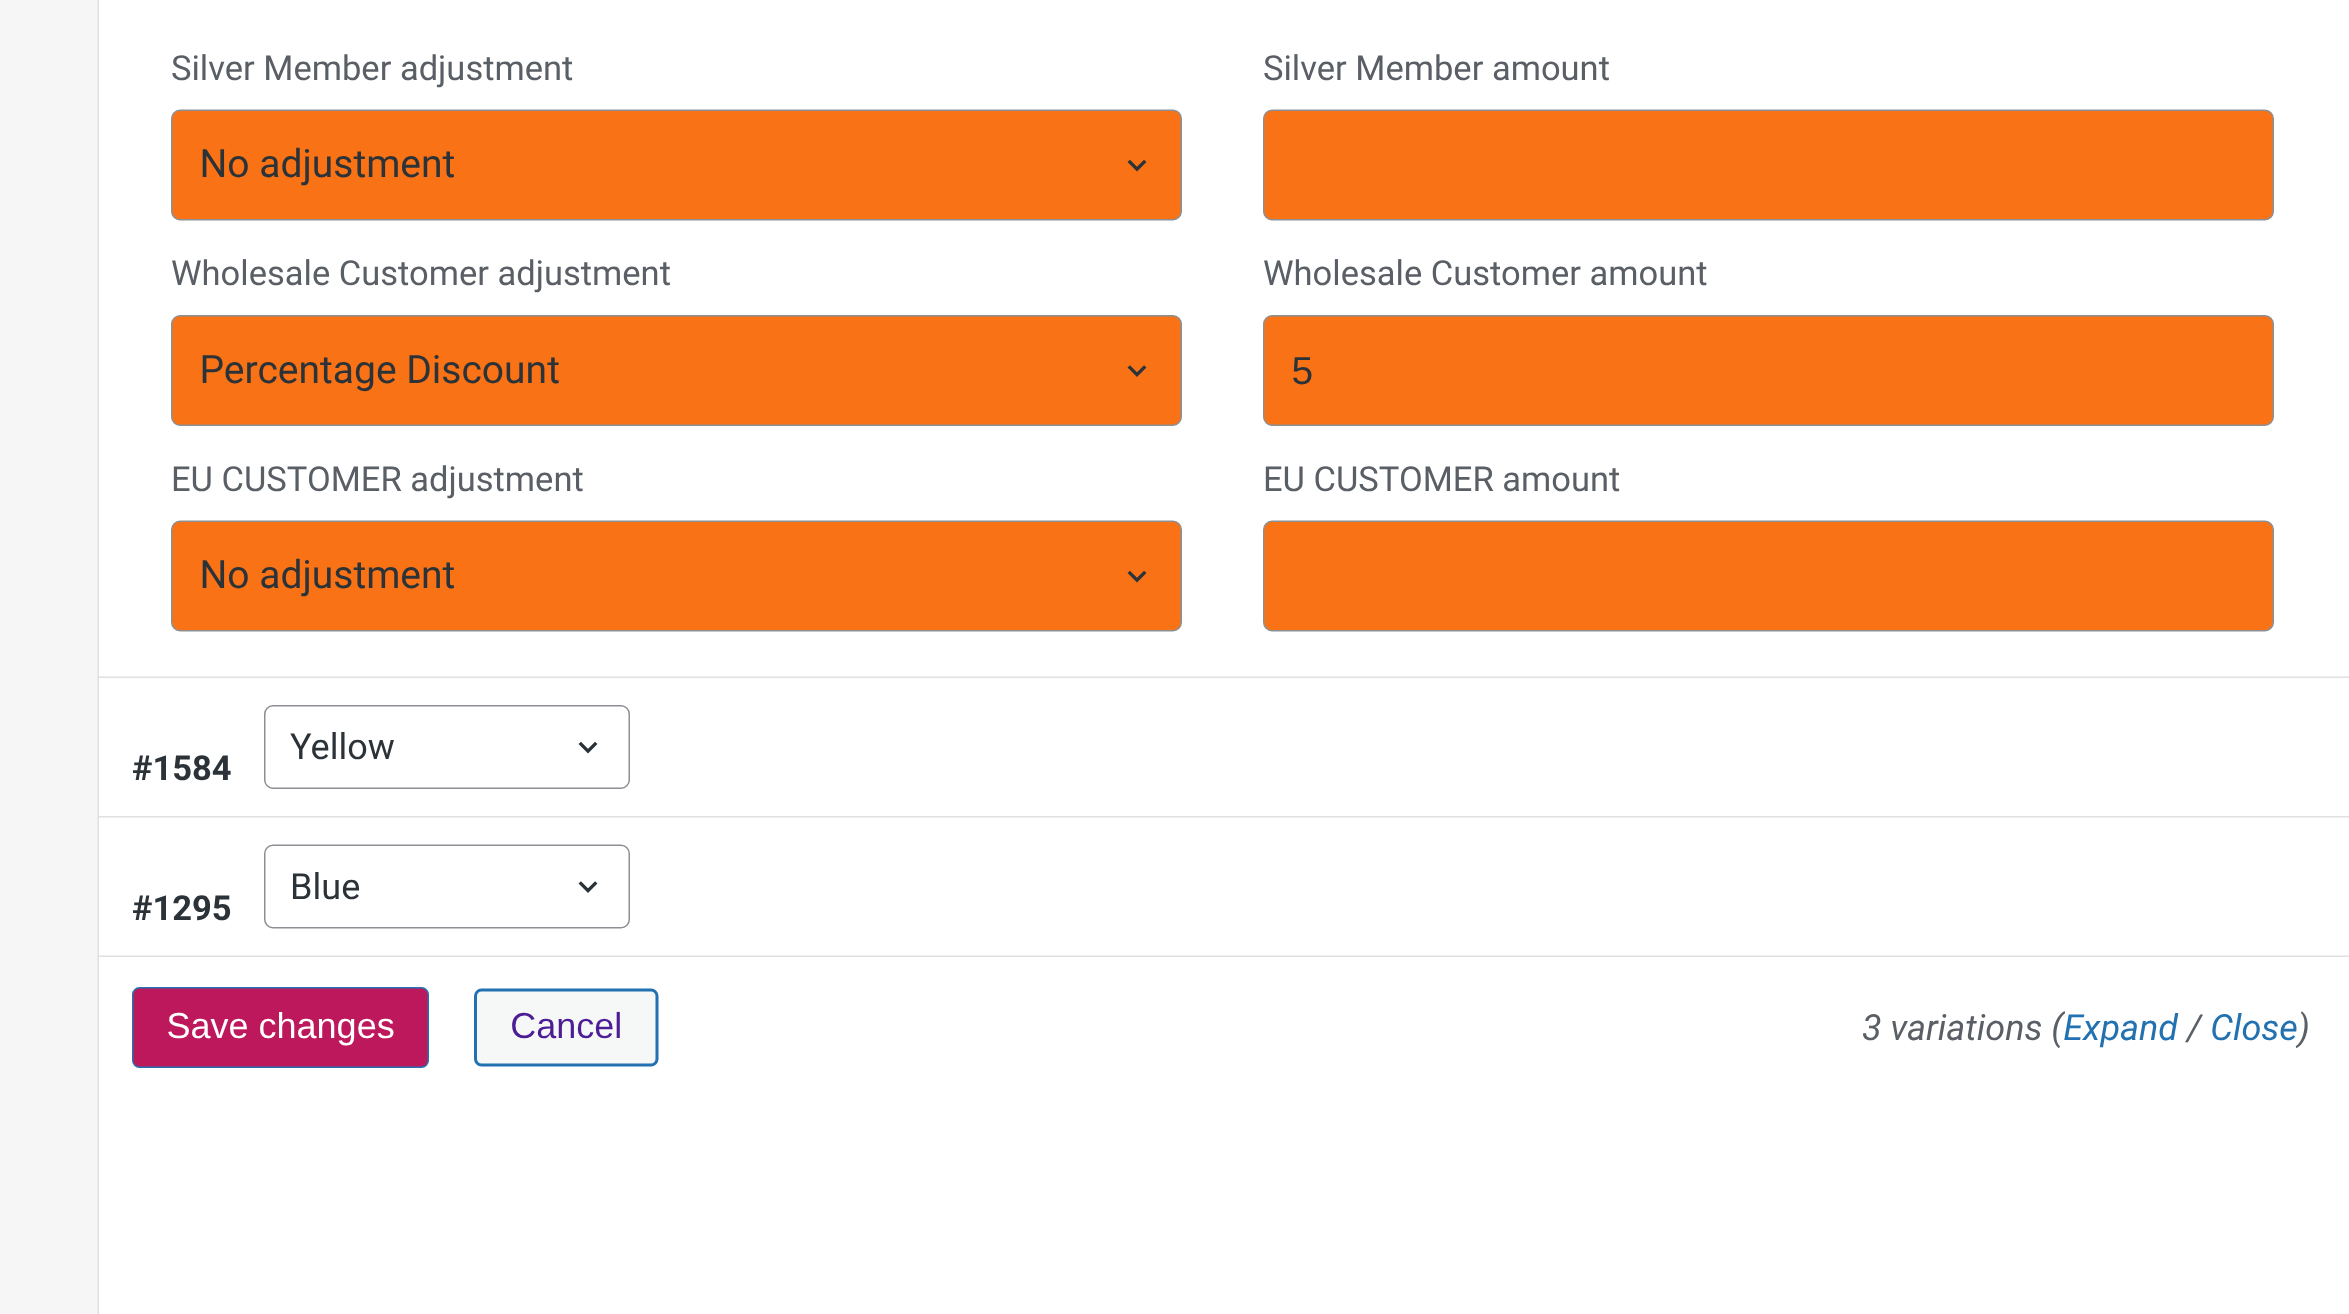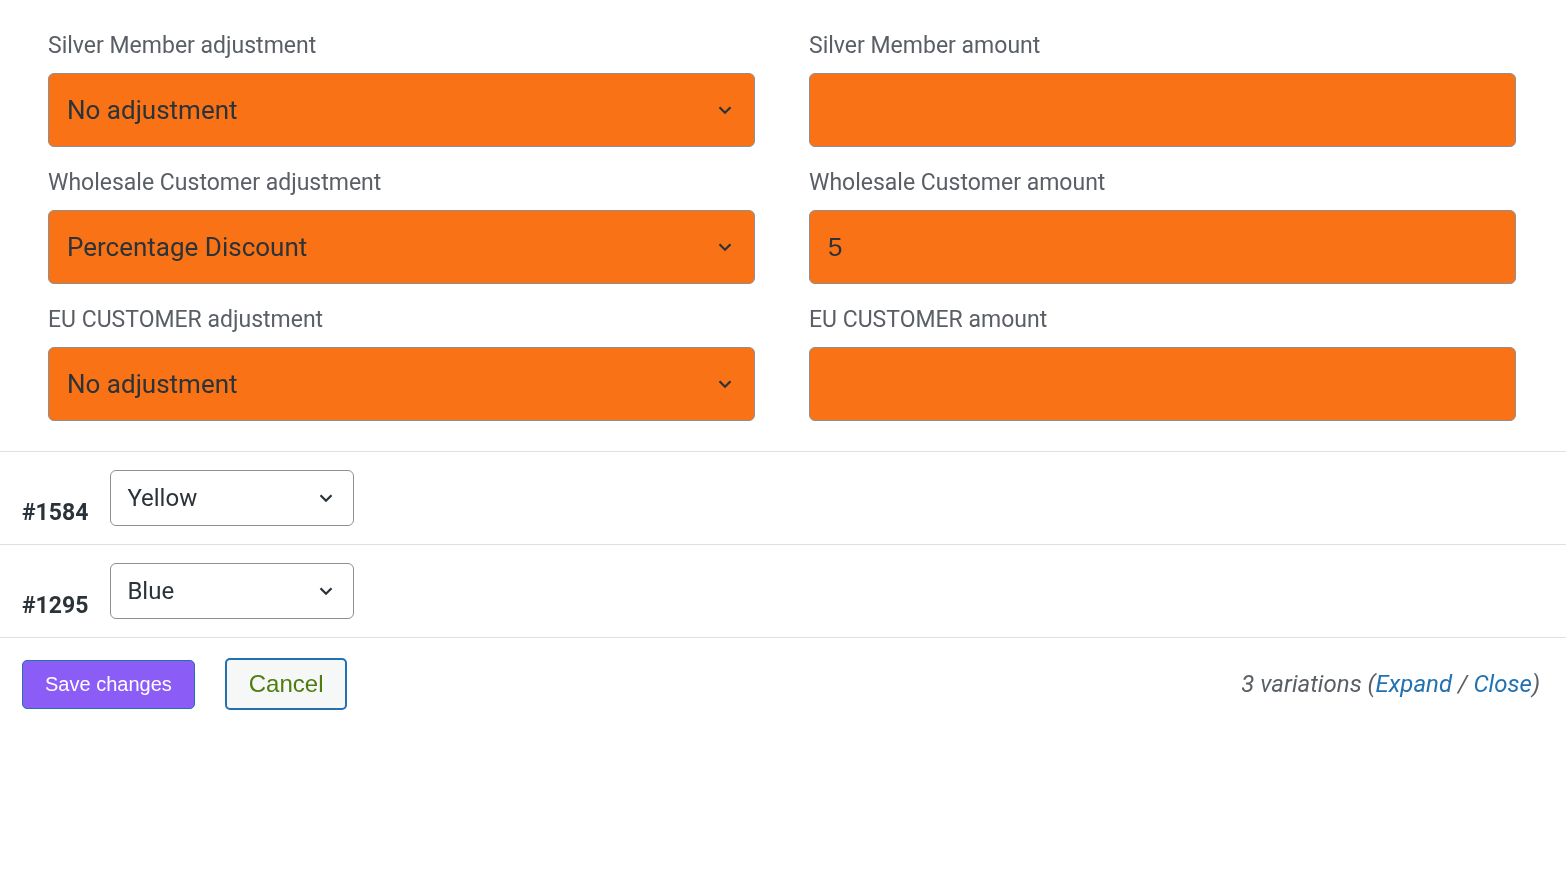--- a/index.html
+++ b/index.html
@@ -7,21 +7,21 @@
     font-family: -apple-system, BlinkMacSystemFont, "Segoe UI", Roboto, sans-serif;
     background: #fff;
     color: #2c3338;
     font-size: 23px;
   }
   .page {
     width: 1566px;
     height: 876px;
     position: relative;
     display: flex;
-    flex-direction: column;
+    flex-direction: row;
   }
   .left-margin {
     width: 66px;
     background: #f6f6f6;
     border-right: 1px solid #e0e0e0;
   }
   .content {
     flex: 1;
     display: flex;
     flex-direction: column;
@@ -95,31 +95,31 @@
     cursor: pointer;
   }
   .variation-select .select-value { flex: 1; }
   
   .footer {
     display: flex;
     align-items: center;
     padding: 20px 26px 0 22px;
   }
   .btn-primary {
-    background: #8b5cf6;
+    background: #be185d;
     color: #fff;
     border: 1px solid #2271b1;
     border-radius: 5px;
     padding: 12px 22px;
-    font-size: 20px;
+    font-size: 24px;
     cursor: pointer;
   }
   .btn-secondary {
     background: #f6f7f7;
-    color: #4d7c0f;
+    color: #4c1d95;
     border: 2px solid #2271b1;
     border-radius: 5px;
     padding: 10px 22px;
     font-size: 24px;
     margin-left: 30px;
     cursor: pointer;
   }
   .footer-spacer { flex: 1; }
   .footer-info {
     font-style: italic;

